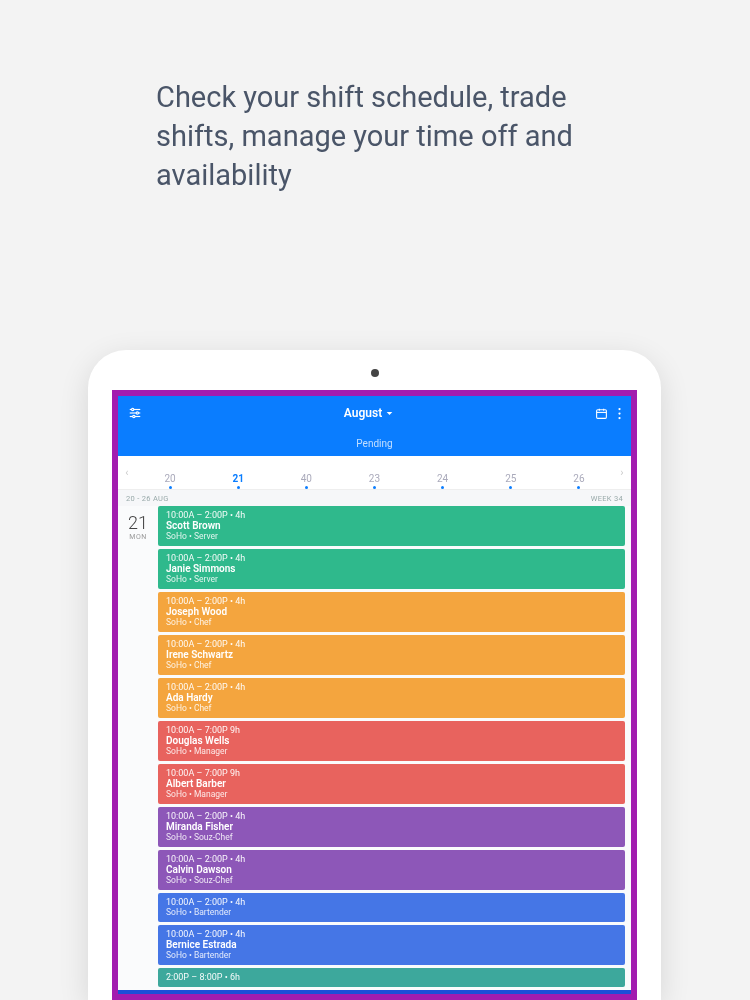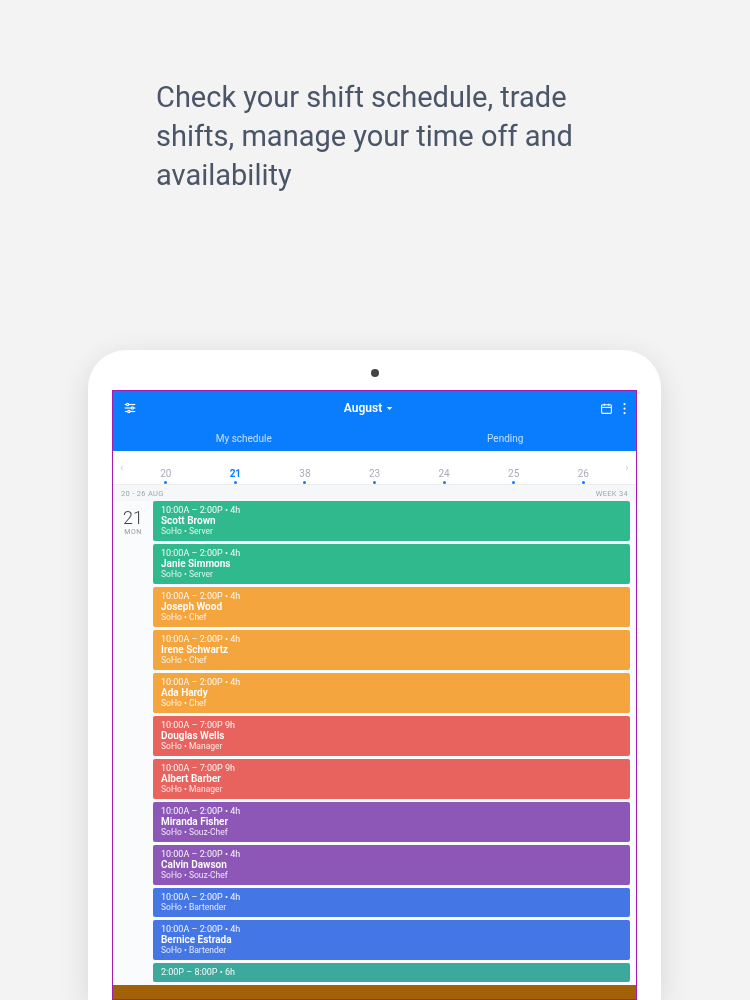--- a/index.html
+++ b/index.html
@@ -1,20 +1,20 @@
 <!DOCTYPE html>
 <html><head>
 <meta charset="utf-8">
 <style>
   * { margin: 0; padding: 0; box-sizing: border-box; font-family: -apple-system, BlinkMacSystemFont, "Segoe UI", Roboto, sans-serif; }
   body { background: #f3f3f3; width: 750px; height: 1000px; overflow: hidden; position: relative; }
   .headline { position: absolute; top: 78px; left: 156px; right: 100px; font-size: 29px; line-height: 1.35; color: #4a5568; font-weight: 400; }
   .tablet { position: absolute; top: 350px; left: 88px; width: 573px; height: 650px; background: #fff; border-radius: 38px 38px 0 0; box-shadow: 0 8px 30px rgba(0,0,0,0.12); }
   .camera { position: absolute; top: 19px; left: 50%; transform: translateX(-50%); width: 8px; height: 8px; background: #444; border-radius: 50%; }
-  .screen { position: absolute; top: 40px; left: 24px; right: 24px; bottom: 0; background: #a16207; border: 1px solid #a21caf; overflow: hidden; }
+  .screen { position: absolute; top: 40px; left: 24px; right: 24px; bottom: 0; background: #1d4ed8; border: 6px solid #a21caf; overflow: hidden; }
   .appbar { background: #0a7dff; color: #fff; height: 34px; display: flex; align-items: center; justify-content: space-between; padding: 0 10px; }
   .appbar .title { font-size: 12px; font-weight: 600; display: flex; align-items: center; gap: 4px; }
   .appbar .icon-btn { display: flex; align-items: center; cursor: pointer; }
   .appbar .right { display: flex; gap: 10px; align-items: center; }
   .tabs { background: #0a7dff; display: flex; height: 26px; }
   .tab { flex: 1; text-align: center; font-size: 10px; color: rgba(255,255,255,0.75); display: flex; align-items: center; justify-content: center; cursor: pointer; position: relative; }
   .tab.active { color: #fff; font-weight: 600; }
   .tab.active::after { content: ""; position: absolute; bottom: 0; left: 15%; right: 15%; height: 2px; background: #fff; }
   .daybar { background: #fff; height: 34px; display: flex; align-items: center; border-bottom: 1px solid #eee; }
   .nav-arrow { width: 18px; text-align: center; color: #ccc; font-size: 11px; cursor: pointer; }
@@ -80,37 +80,36 @@
           <svg width="3" height="13" viewBox="0 0 4 16">
               <circle cx="2" cy="2" r="1.5" fill="#fff"></circle>
               <circle cx="2" cy="8" r="1.5" fill="#fff"></circle>
               <circle cx="2" cy="14" r="1.5" fill="#fff"></circle>
             </svg>
         </div>
       </div>
     </div>
 
     <div class="tabs" id="tabs">
-        <div class="tab">My schedule</div>
         <div class="tab">Pending</div>
       </div>
 
     <div class="daybar">
       <div class="nav-arrow">‹</div>
       <div class="days" id="days">
           <div class="day">
             <div class="num">20</div>
             <div class="dot"></div>
           </div>
           <div class="day active">
             <div class="num">21</div>
             <div class="dot"></div>
           </div>
           <div class="day">
-            <div class="num">38</div>
+            <div class="num">40</div>
             <div class="dot"></div>
           </div>
           <div class="day">
             <div class="num">23</div>
             <div class="dot"></div>
           </div>
           <div class="day">
             <div class="num">24</div>
             <div class="dot"></div>
           </div>

